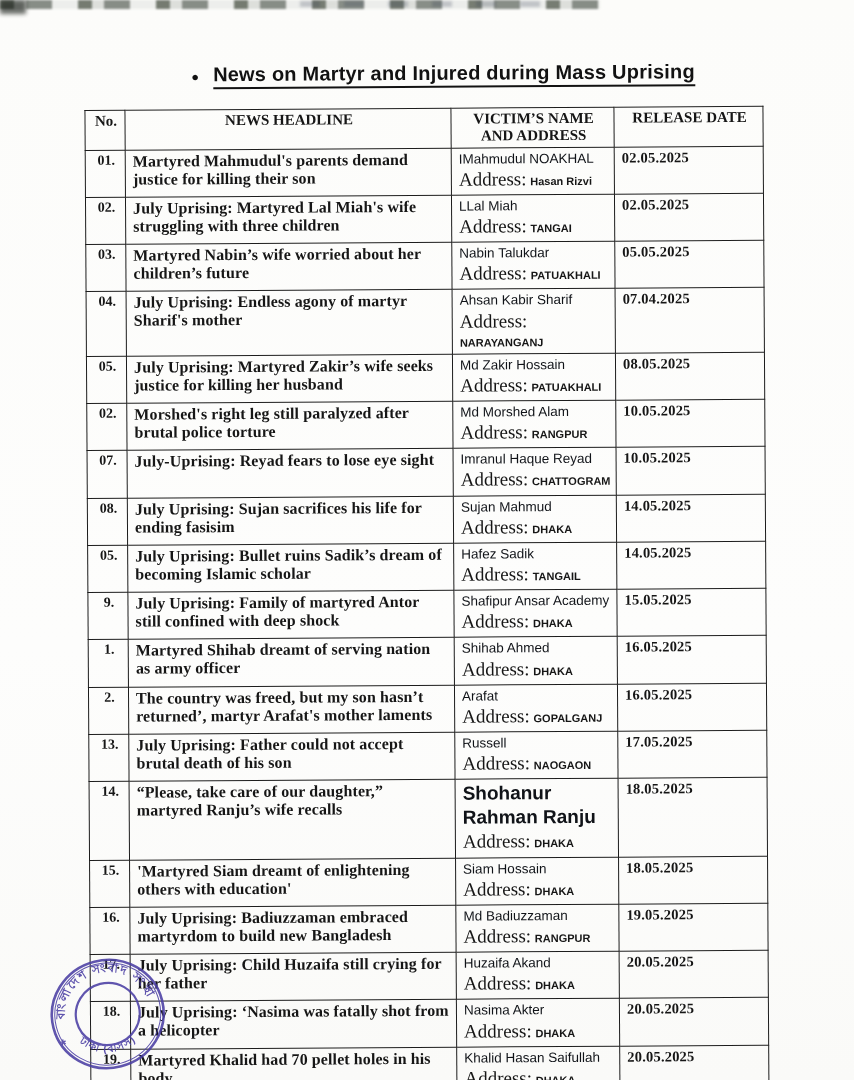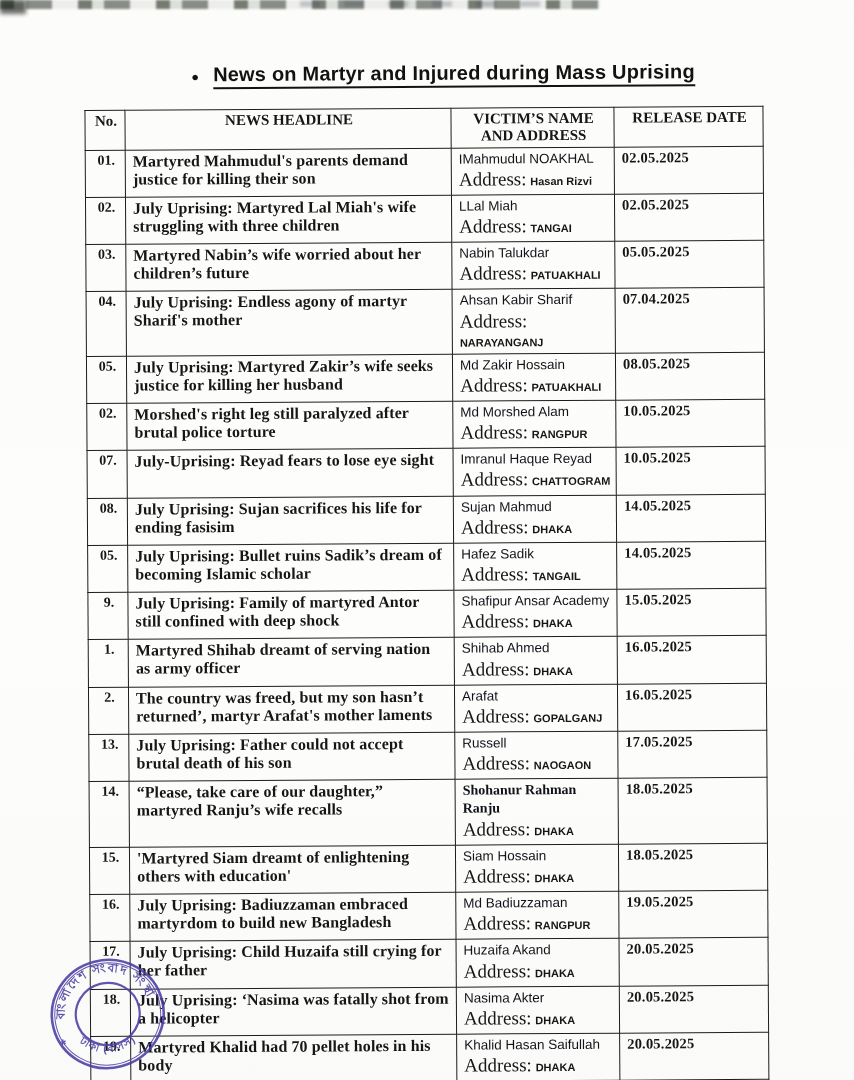--- a/index.html
+++ b/index.html
@@ -88,21 +88,21 @@
   .addr-label{
     font-family:"Liberation Serif",serif;font-weight:normal;font-size:19px;
   }
   .addr-value{font-family:"Liberation Sans",sans-serif;font-weight:bold;font-size:11px;}
   td.date{
     font-family:"Liberation Serif",serif;
     font-weight:bold;font-size:14.5px;padding-top:4px;letter-spacing:.2px;
   }
   
   tbody tr:nth-child(14) .victim-name{
-    font-family:Liberation Serif, serif;font-weight:bold;font-size:14px;
+    font-family:Liberation Sans, sans-serif;font-weight:bold;font-size:19px;
   }
 
   
   .stamp{
     position:absolute;left:36px;top:948px;width:135px;height:130px;
     opacity:.88;transform:rotate(-14deg);
   }
 </style>
 </head>
 <body>

